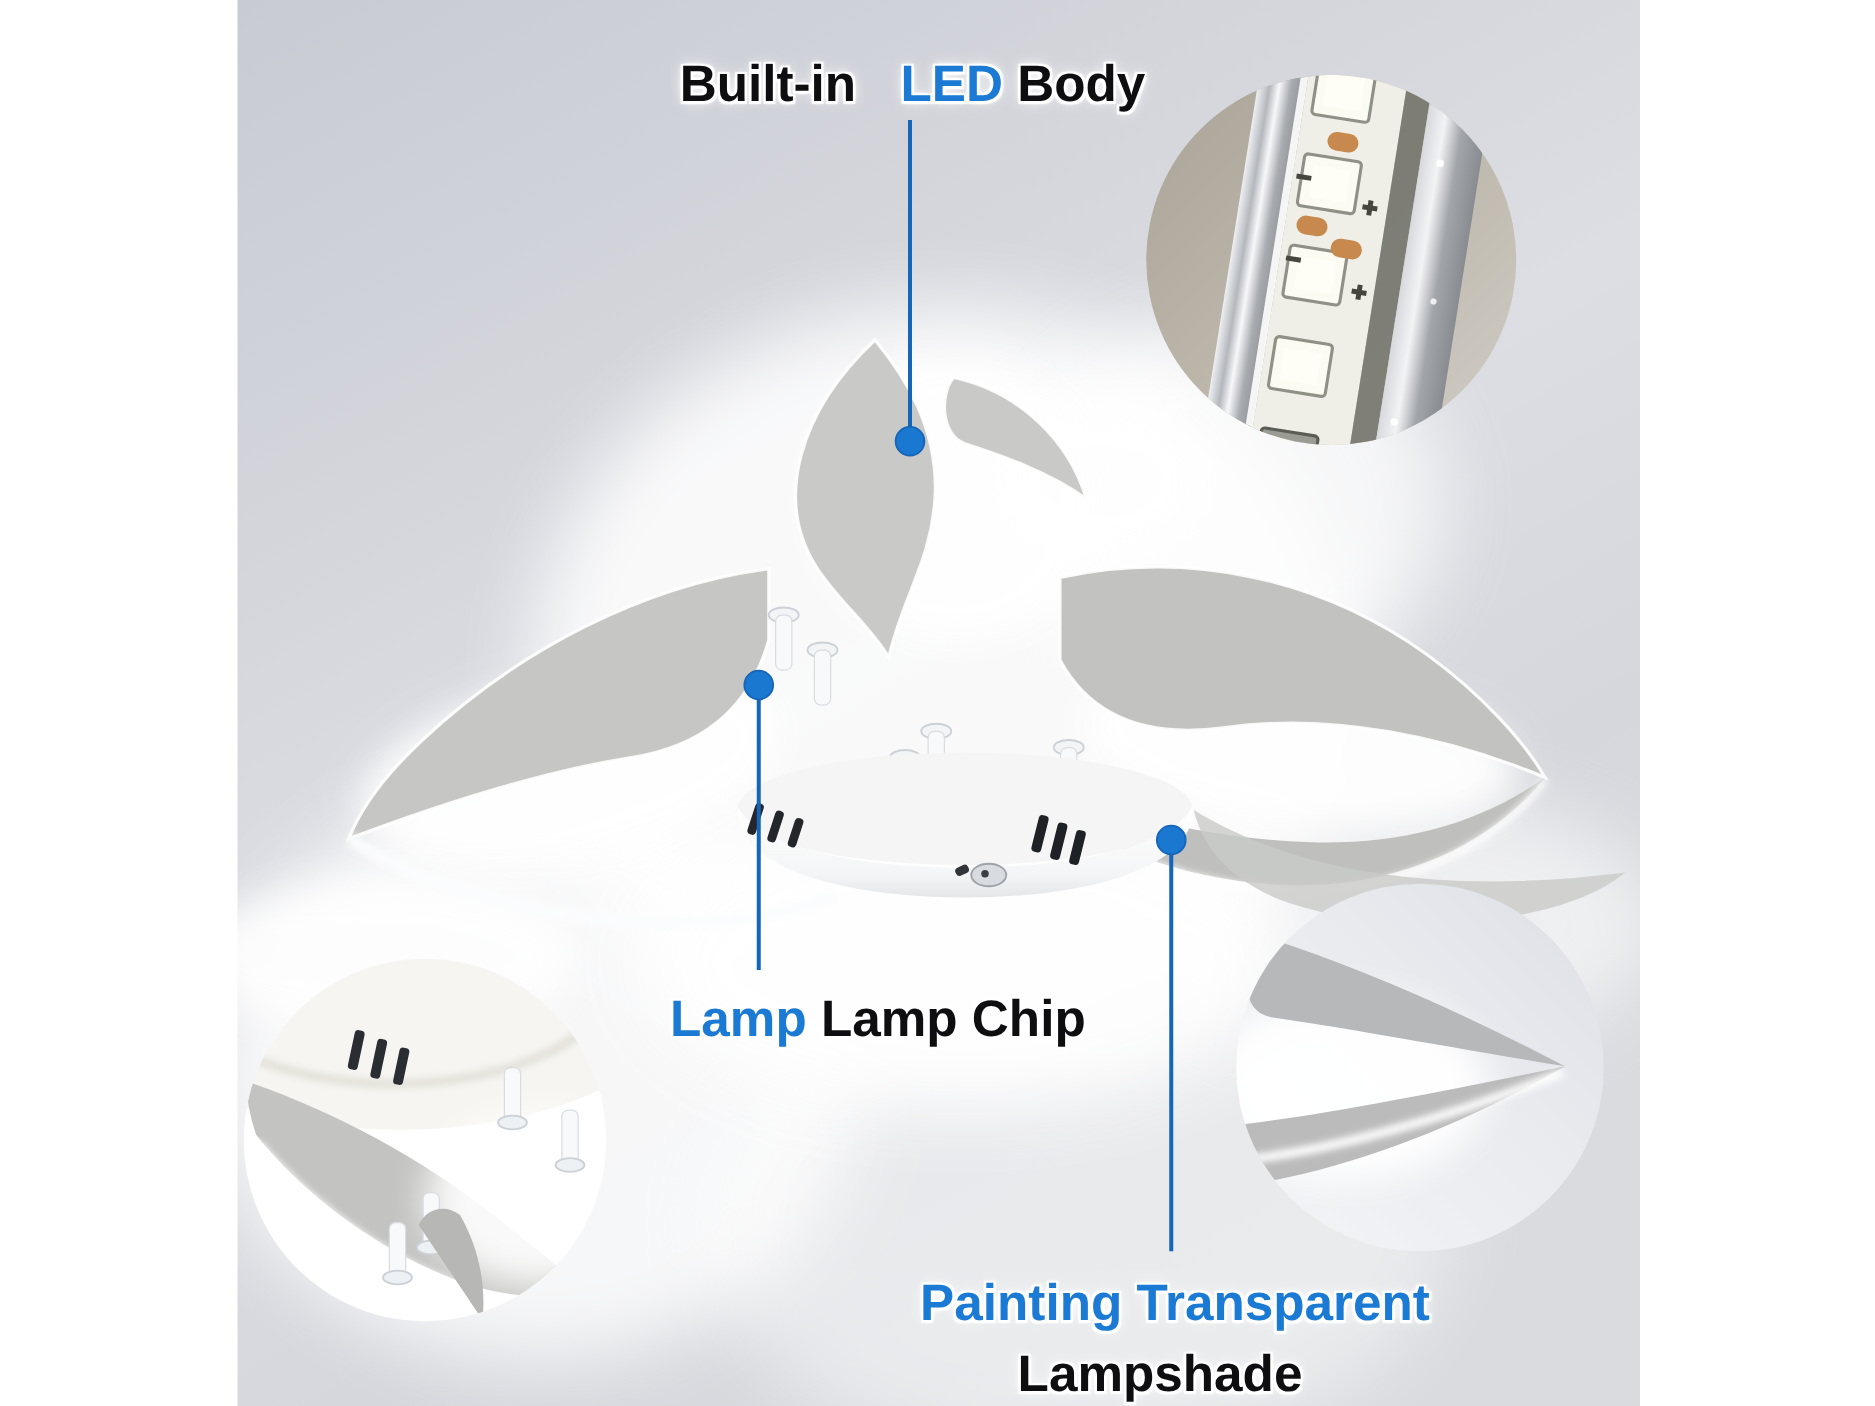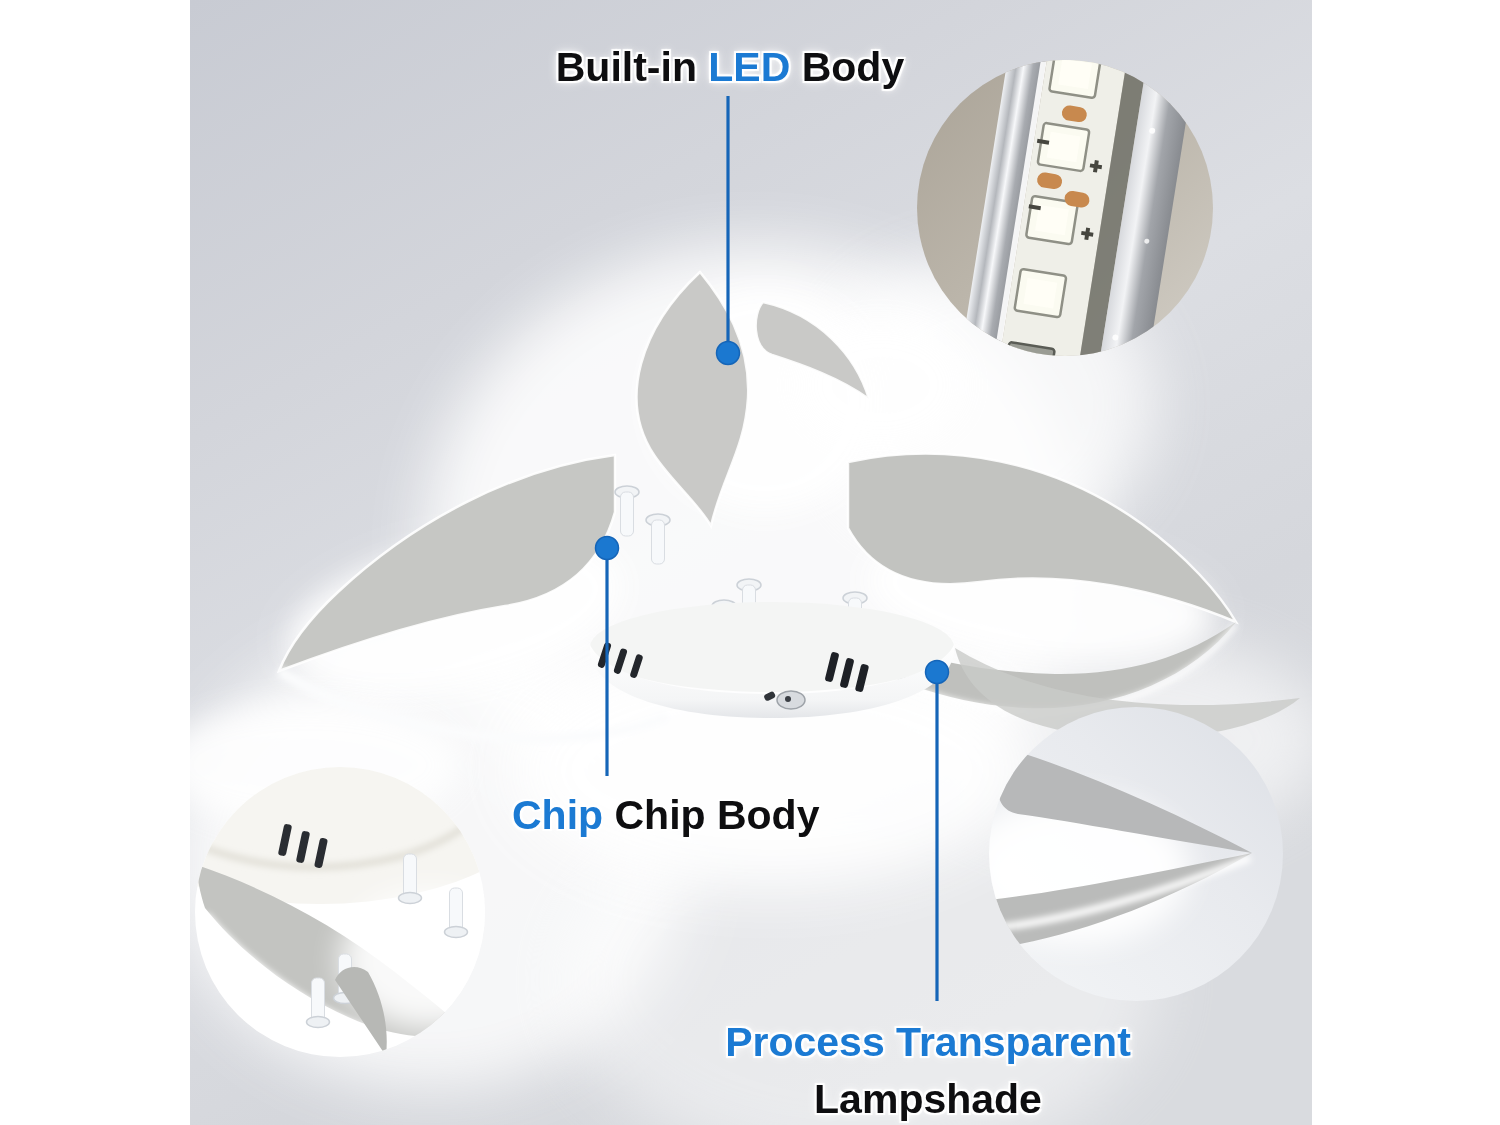--- a/index.html
+++ b/index.html
@@ -6,21 +6,21 @@
   .stage{
     position:relative;width:1500px;height:1125px;background:#ffffff;
     overflow:hidden;font-family:"Liberation Sans",sans-serif;
   }
   .art{position:absolute;left:0;top:0;width:1500px;height:1125px;display:block;}
   .label{
     position:absolute;font-weight:700;color:#0e0e10;
     text-shadow:-2px -2px 1px #fff,2px -2px 1px #fff,-2px 2px 1px #fff,2px 2px 1px #fff,0 0 6px #fff,0 0 12px rgba(255,255,255,.95);
     white-space:nowrap;
   }
-  .label .accent{color:#1b7ad3;}
+  .label .accent{color:#1b7ad3;margin-left:24px;}
   .label-led{left:390px;top:42px;width:680px;text-align:center;font-size:41px;line-height:50px;}
   .label-metal{left:512px;top:786px;font-size:41px;line-height:58px;text-align:left;}
   .label-shade{left:578px;top:1014px;width:700px;text-align:center;font-size:41px;line-height:57px;}
 </style>
 </head>
 <body>
 
 <div class="stage">
 
   <svg class="art" viewBox="0 0 1500 1125" xmlns="http://www.w3.org/2000/svg">
@@ -226,21 +226,21 @@
       <circle cx="607" cy="548" r="11.5" fill="#1b78d0" stroke="#1565b8" stroke-width="1.5"></circle>
       <circle cx="937" cy="672" r="11.5" fill="#1b78d0" stroke="#1565b8" stroke-width="1.5"></circle>
     </g>
   </svg>
 
   <div class="label label-led">
     <span>Built-in </span><span class="accent">LED</span><span> Body</span>
   </div>
 
   <div class="label label-metal">
-    <div><span class="accent">Chip</span><span> Chip Body</span></div>
+    <div><span class="accent">Lamp</span><span> Lamp Chip</span></div>
   </div>
 
   <div class="label label-shade">
-    <div class="accent">Process Transparent</div>
+    <div class="accent">Painting Transparent</div>
     <div>Lampshade</div>
   </div>
 
 </div>
 
 </body></html>

